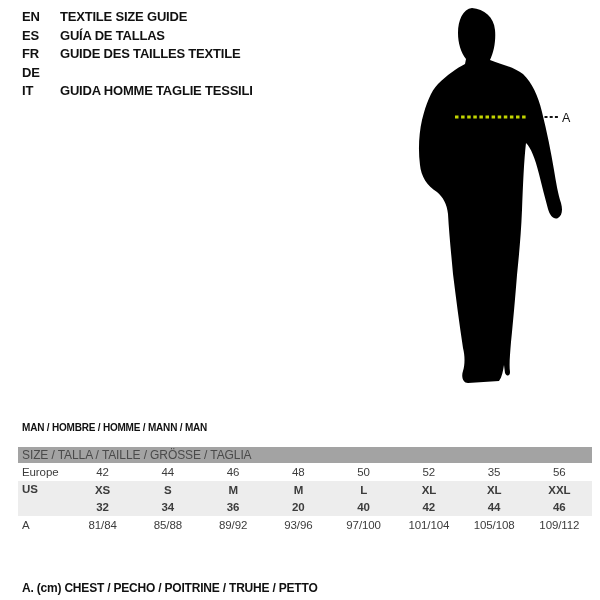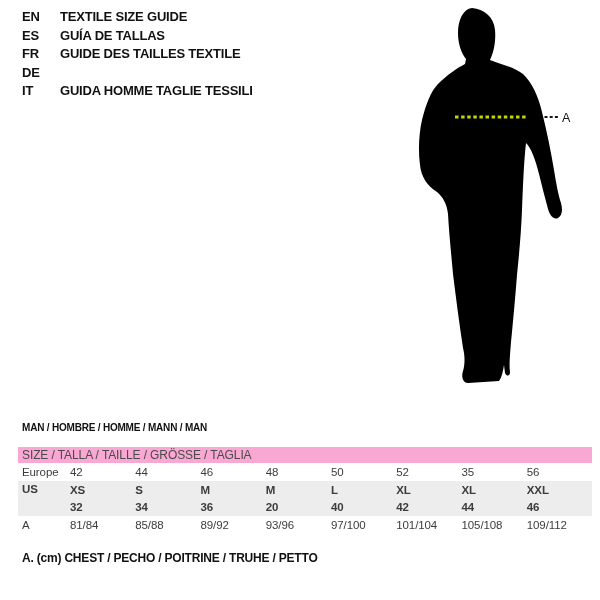--- a/index.html
+++ b/index.html
@@ -18,30 +18,30 @@
   
   .figure{position:absolute;left:410px;top:0;width:190px;height:400px;}
   .figure text{font-family:"Liberation Sans",sans-serif;font-size:12.5px;fill:#141414;}
   
   .man-label{position:absolute;left:22px;top:422px;font-size:10px;font-weight:bold;
     letter-spacing:-0.2px;}
   
   table.size-table{position:absolute;left:18px;top:447px;width:574px;
     border-collapse:collapse;table-layout:fixed;font-size:11.5px;color:#3c3c3c;
     letter-spacing:-0.1px;}
-  table.size-table td{text-align:left;padding:0;vertical-align:middle;}
+  table.size-table td{text-align:center;padding:0;vertical-align:middle;}
   table.size-table td.lbl{text-align:left;padding-left:4px;}
-  tr.hdr td{background:#f9a8d4;text-align:left;padding-left:4px;height:16px;
+  tr.hdr td{background:#a3a3a3;text-align:left;padding-left:4px;height:16px;
     color:#4a4a4a;font-size:12px;margin-top:40px;}
   tr.r-europe td{height:18px;}
   tr.r-us td{background:#ededed;height:35px;font-weight:bold;}
   tr.r-us .l1,tr.r-us .l2{line-height:17px;}
   tr.r-a td{height:18px;}
   
-  .note{position:absolute;left:22px;top:551px;font-size:12px;font-weight:bold;
+  .note{position:absolute;left:22px;top:581px;font-size:12px;font-weight:bold;
     letter-spacing:-0.2px;}
 </style>
 </head>
 <body>
 
 <div class="page">
 
   <div class="lang-list">
     <div class="lang-row">
       <span class="lang-code">EN</span>

